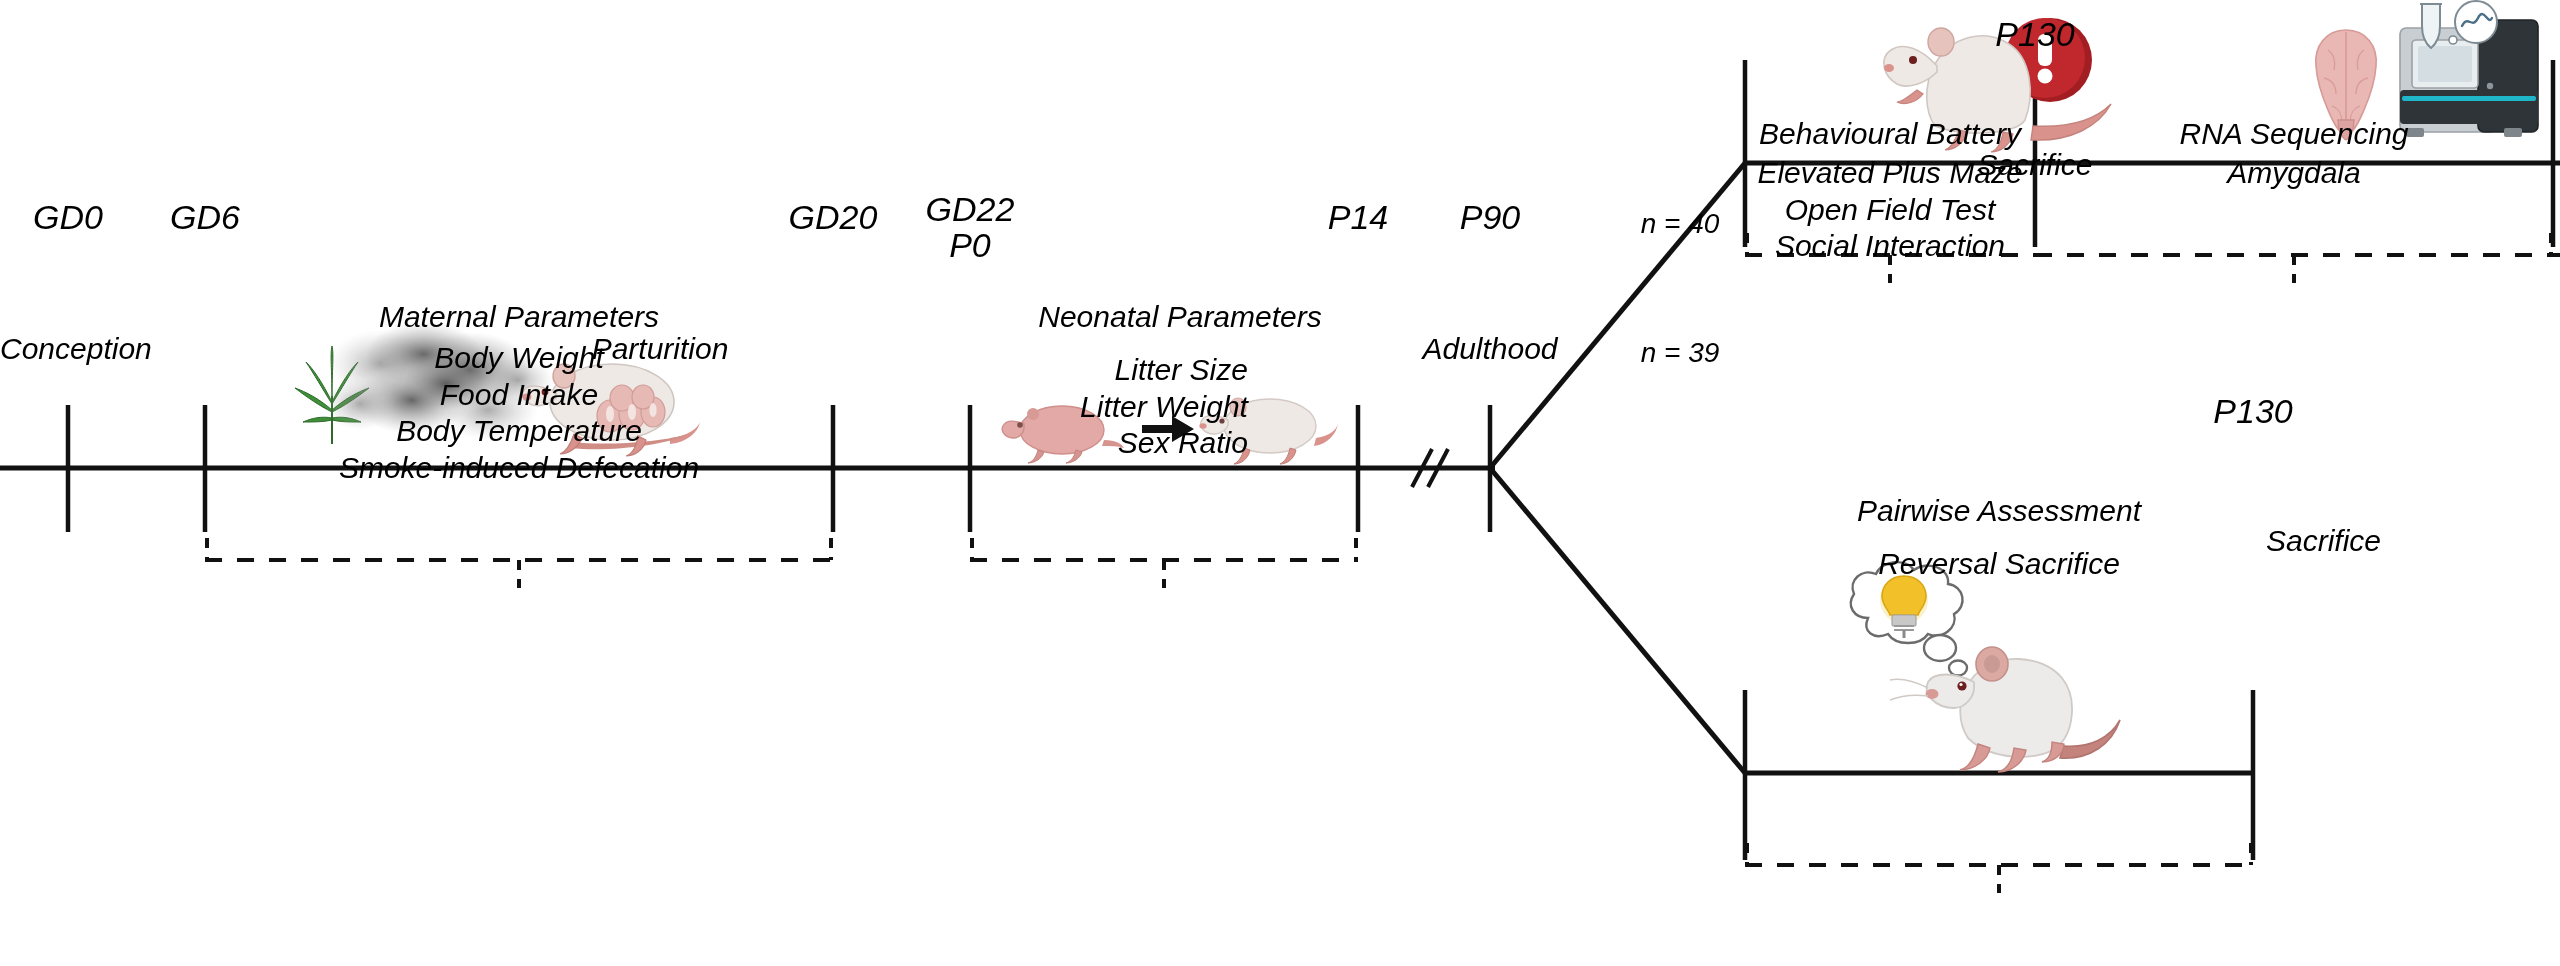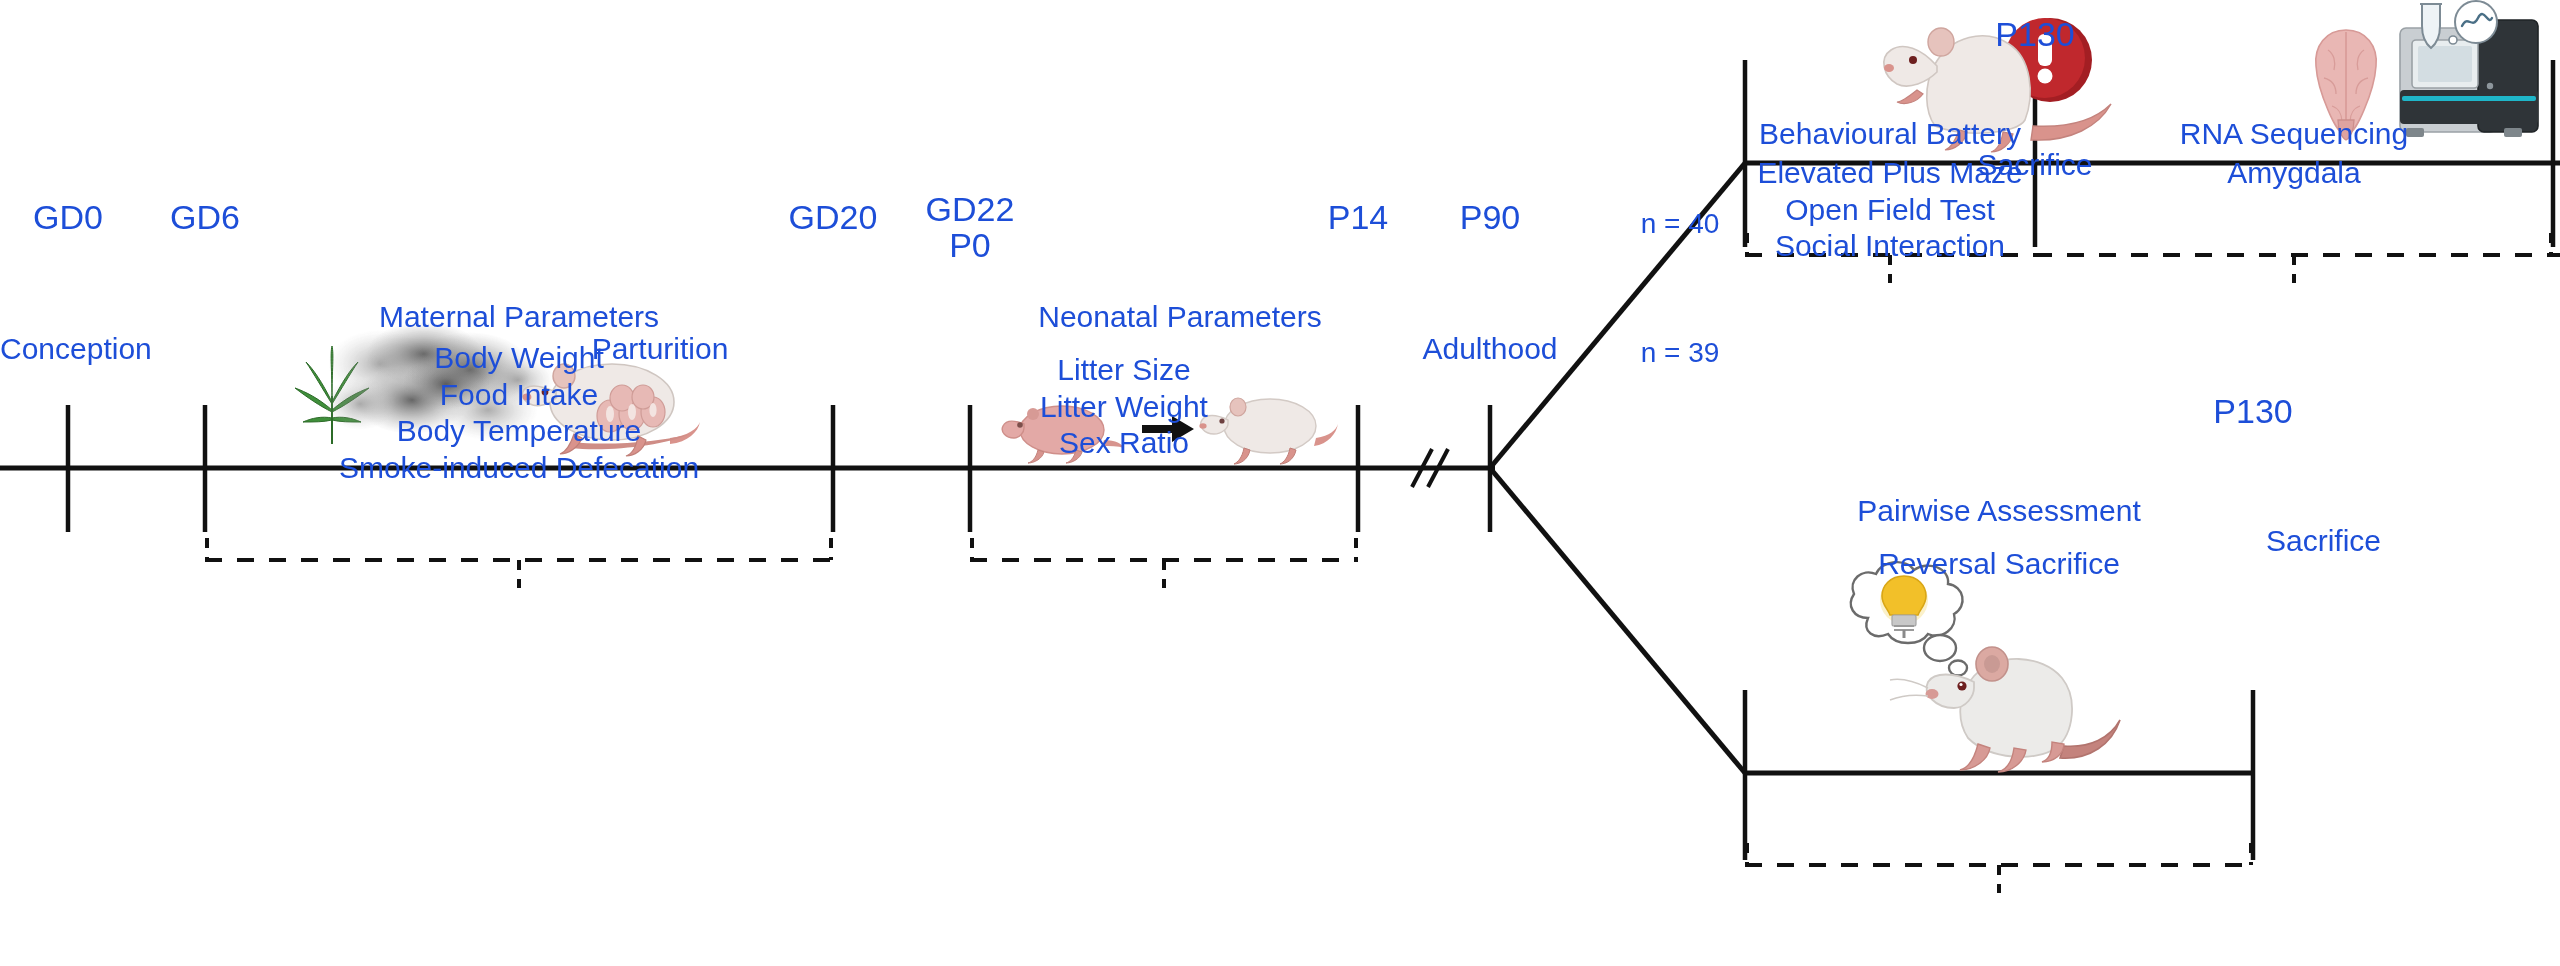--- a/index.html
+++ b/index.html
@@ -14,21 +14,22 @@
     width:2560px;
     height:966px;
     overflow:hidden;
     background:#ffffff;
   }
   #vec{position:absolute;left:0;top:0;width:2560px;height:966px;}
   .lbl{
     position:absolute;
     white-space:nowrap;
     line-height:1.12;
-    color:#1d4ed8;
+    color:#000000;
+    font-style:italic;
   }
   .tick-label{font-size:34px;}
   .tick-label.two-line{line-height:1.05;}
   .phase-label{font-size:30px;}
   .under-label{font-size:30px;}
   .detail-list{font-size:30px;text-align:center;line-height:1.22;}
   .n-label{font-size:28px;}
   .ctr{transform:translateX(-50%);}
   .art{position:absolute;}
   .art svg{display:block;}
@@ -330,21 +331,21 @@
 
   <div class="lbl phase-label ctr" style="left:519px;top:300px;">Maternal Parameters</div>
   <div class="lbl detail-list" style="left:519px;top:340px;transform:translateX(-50%);text-align:center;">
     <div>Body Weight</div>
     <div>Food Intake</div>
     <div>Body Temperature</div>
     <div>Smoke-induced Defecation</div>
   </div>
 
   <div class="lbl phase-label ctr" style="left:1164px;top:300px;margin-left:16px;">Neonatal Parameters</div>
-  <div class="lbl detail-list" style="left:1124px;top:352px;transform:translateX(-50%);">
+  <div class="lbl detail-list" style="left:1164px;top:352px;transform:translateX(-50%);text-align:right;">
     <div>Litter Size</div>
     <div>Litter Weight</div>
     <div>Sex Ratio</div>
   </div>
 
   <div class="lbl n-label ctr" style="left:1680px;top:208px;">n = 40</div>
   <div class="lbl n-label ctr" style="left:1680px;top:337px;">n = 39</div>
 
   <div class="lbl tick-label ctr" style="left:2035px;top:15px;">P130</div>
   <div class="lbl phase-label ctr" style="left:1890px;top:117px;">Behavioural Battery</div>

